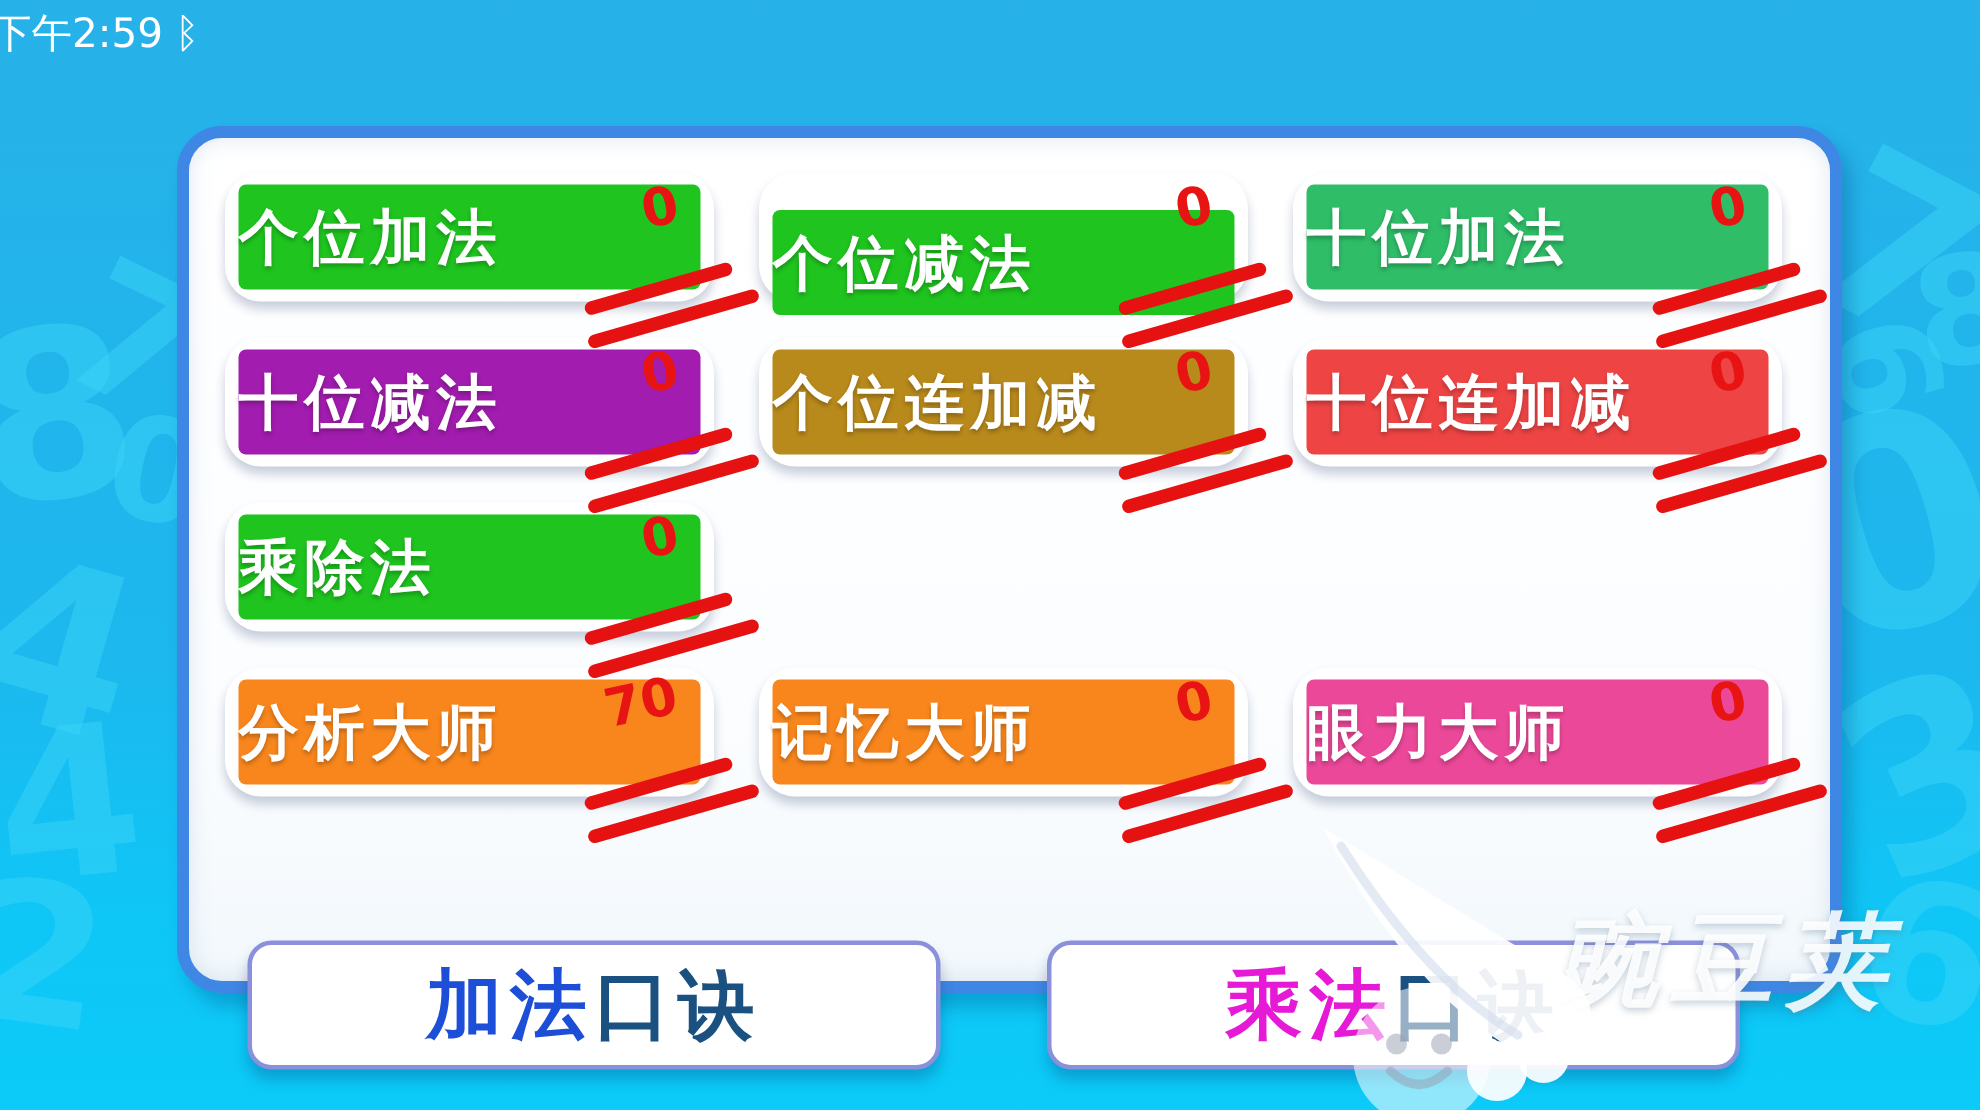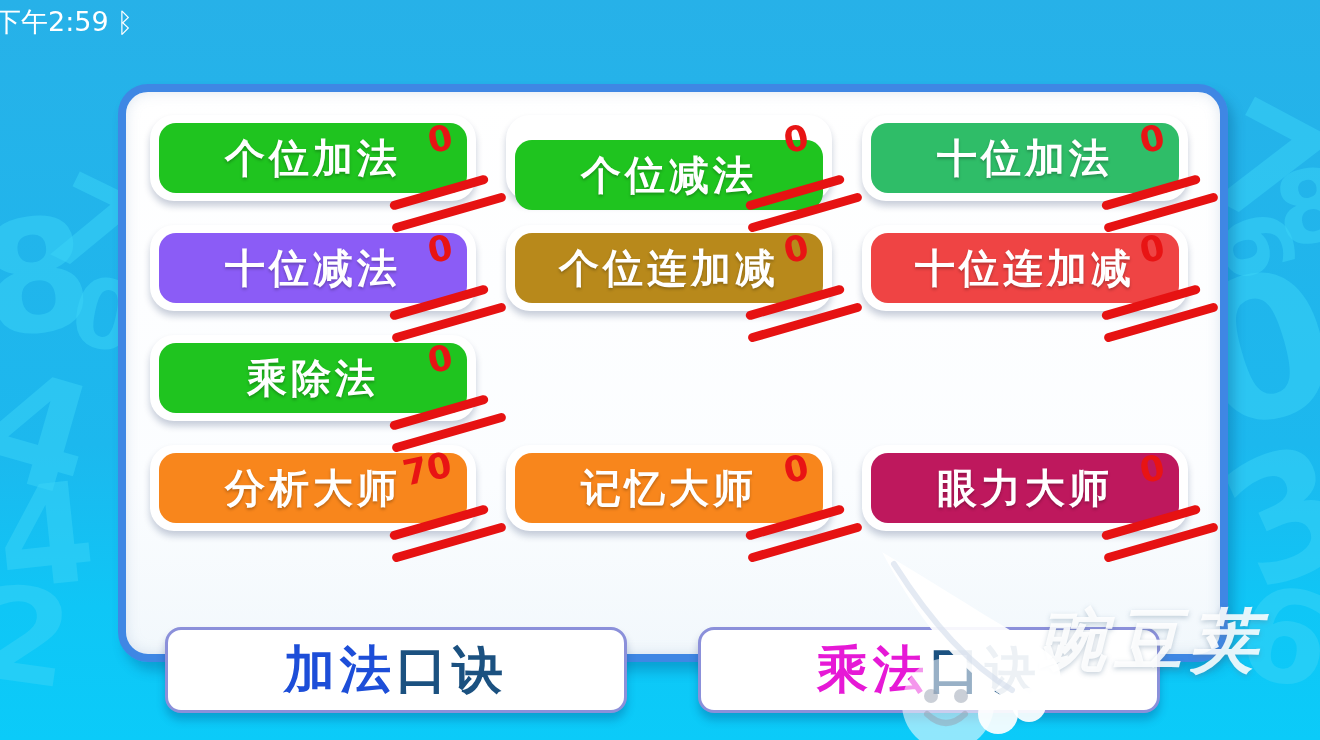--- a/index.html
+++ b/index.html
@@ -22,22 +22,22 @@
     box-shadow:6px 9px 12px rgba(0,60,120,.28), inset 0 0 14px rgba(140,170,200,.28);
   }
   .panel-content{ padding:23px 24px; }
   .btn-row{ display:flex; gap:30px; margin-bottom:24px; }
   .capsule{
     position:relative; width:326px; height:86px;
     background:#fff; border-radius:24px; padding:8px 9px;
     box-shadow:0 5px 7px rgba(10,30,80,.22); cursor:pointer;
   }
   .capsule .inner{
-    width:100%; height:100%; border-radius:17px;
-    display:flex; align-items:center; justify-content:center;
+    width:100%; height:100%; border-radius:5px;
+    display:flex; align-items:center; 
   }
   .btn-label{
     font-size:40px; font-weight:bold; color:#fff; letter-spacing:4px;
     text-shadow:0 2px 3px rgba(0,0,0,.25); white-space:nowrap;
   }
   .score{
     position:absolute; right:24px; top:4px; font-size:35px; font-weight:bold;
     transform:rotate(-12deg); z-index:4;
   }
   .mark{
@@ -118,21 +118,21 @@
             <span class="btn-label">十位加法</span>
           </div>
         <span class="score" style="color: rgb(232, 20, 20);">0</span>
         <span class="mark mark1" style="background: rgb(230, 18, 18);"></span>
         <span class="mark mark2" style="background: rgb(230, 18, 18);"></span>
       </div>
     </div>
 
     <div class="btn-row">
       <div class="capsule">
-        <div class="inner" style="background: #8b5cf6;">
+        <div class="inner" style="background: #a21caf;">
             <span class="btn-label">十位减法</span>
           </div>
         <span class="score" style="color: rgb(232, 20, 20);">0</span>
         <span class="mark mark1" style="background: rgb(230, 18, 18);"></span>
         <span class="mark mark2" style="background: rgb(230, 18, 18);"></span>
       </div>
       <div class="capsule">
         <div class="inner" style="background: rgb(184, 137, 27);">
             <span class="btn-label">个位连加减</span>
           </div>
@@ -172,21 +172,21 @@
       </div>
       <div class="capsule">
         <div class="inner" style="background: rgb(248, 134, 28);">
             <span class="btn-label">记忆大师</span>
           </div>
         <span class="score" style="color: rgb(232, 20, 20);">0</span>
         <span class="mark mark1" style="background: rgb(230, 18, 18);"></span>
         <span class="mark mark2" style="background: rgb(230, 18, 18);"></span>
       </div>
       <div class="capsule">
-        <div class="inner" style="background: #be185d;">
+        <div class="inner" style="background: #ec4899;">
             <span class="btn-label">眼力大师</span>
           </div>
         <span class="score" style="color: rgb(232, 20, 20);">0</span>
         <span class="mark mark1" style="background: rgb(230, 18, 18);"></span>
         <span class="mark mark2" style="background: rgb(230, 18, 18);"></span>
       </div>
     </div>
 
   </div>
 </div>

